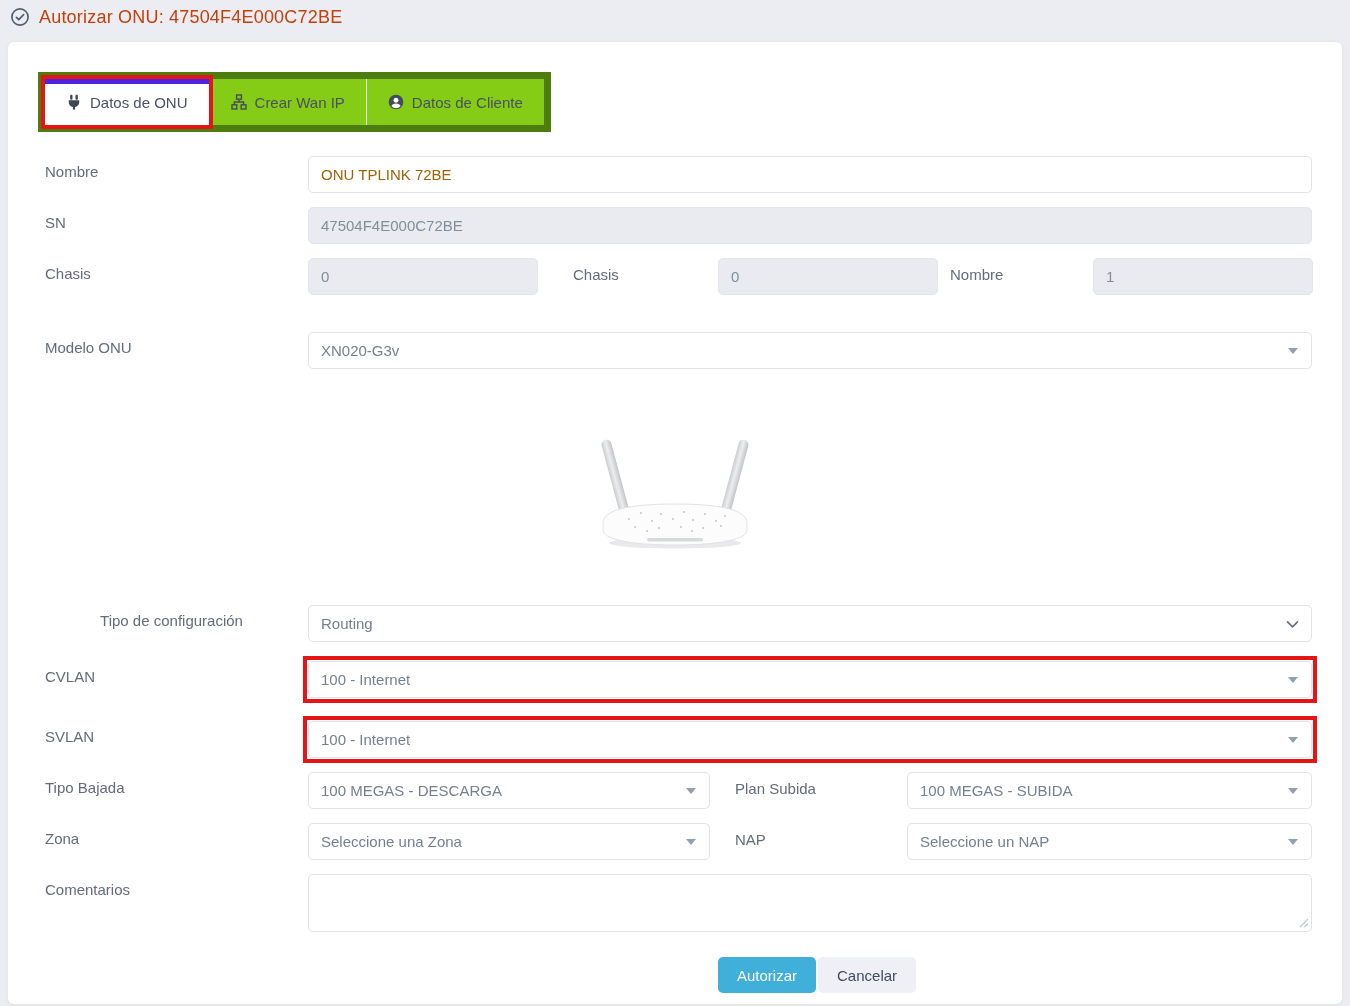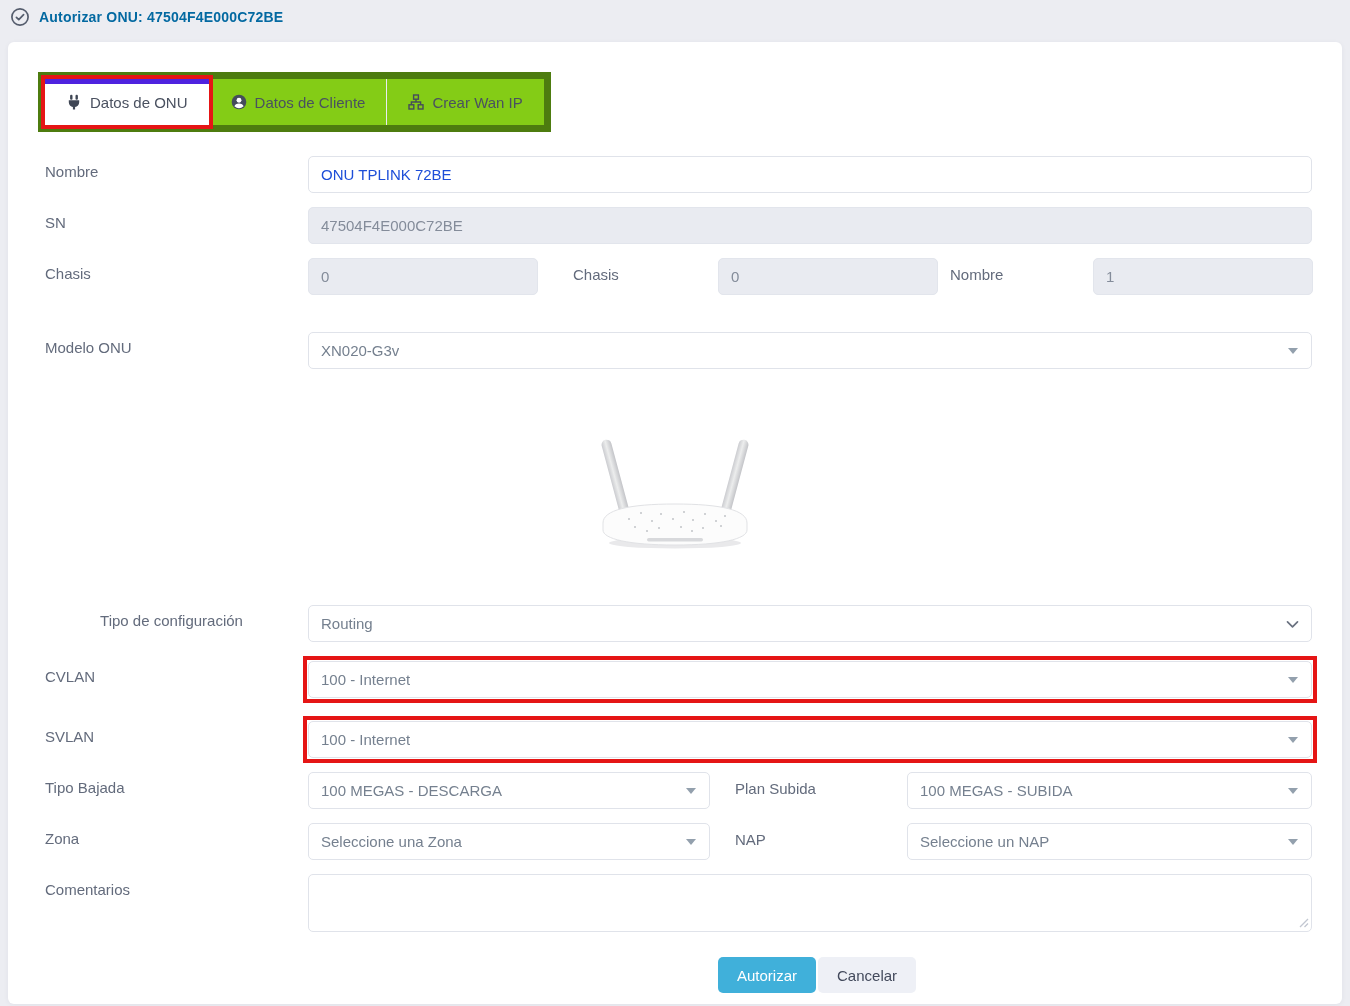--- a/index.html
+++ b/index.html
@@ -5,21 +5,21 @@
   * { box-sizing: border-box; }
   html,body { margin:0; padding:0; }
   body {
     width:1350px; height:1006px; overflow:hidden;
     background:#ecedf2;
     font-family:"Liberation Sans", sans-serif;
     -webkit-font-smoothing:antialiased;
   }
   .topbar { height:34px; display:flex; align-items:center; gap:9px; padding-left:10px; }
   .topbar .ticon { display:flex; }
-  .topbar h1 { margin:0; font-size:14px; font-weight:700; color:#0369a1; letter-spacing:.2px; }
+  .topbar h1 { margin:0; font-size:18px; font-weight:400; color:#c2410c; letter-spacing:.2px; }
 
   .card {
     position:absolute; left:8px; right:8px; top:42px; bottom:2px;
     background:#ffffff; border-radius:6px;
     padding:30px 30px 0 30px;
     box-shadow:0 1px 5px rgba(50,58,80,.06);
   }
 
   
   .tabs-row { margin-bottom:24px; }
@@ -35,21 +35,21 @@
 
   .red-ring { position:absolute; inset:-4px; border:4px solid #e51515; pointer-events:none; z-index:6; }
 
   
   .form-row { display:flex; margin-bottom:14px; }
   .flabel { width:270px; padding:7px 10px 0 7px; font-size:15px; color:#636b7c; flex:none; }
   .fields { flex:1; min-width:0; }
 
   .inp {
     width:100%; height:37px; border:1px solid #e0e3ea; border-radius:5px;
-    padding:0 12px; font-size:15px; color:#1d4ed8; background:#fff;
+    padding:0 12px; font-size:15px; color:#a16207; background:#fff;
     font-family:inherit; outline:none;
   }
   .inp:disabled { background:#e9ebf1; color:#848c9a; border-color:#e2e5ec; }
 
   .sel {
     position:relative; height:37px; border:1px solid #e0e3ea; border-radius:5px;
     background:#fff; display:flex; align-items:center;
     padding:0 44px 0 12px; font-size:15px; color:#75808f; cursor:pointer;
   }
   .sel .sel-text { overflow:hidden; white-space:nowrap; text-overflow:ellipsis; }
@@ -123,38 +123,38 @@
           <svg width="16" height="16" viewBox="0 0 16 16" fill="#3f4654">
             <rect x="4.1" y="0.8" width="2.4" height="5" rx="1.1"></rect>
             <rect x="9.5" y="0.8" width="2.4" height="5" rx="1.1"></rect>
             <path d="M2.8 6.2 h10.4 v2.1 c0 2.4 -1.8 4.4 -4.1 4.8 V15.4 h-2.2 v-2.3 C4.6 12.7 2.8 10.7 2.8 8.3 Z"></path>
           </svg>
         </span>
         <span>Datos de ONU</span>
       </div>
       <div class="tab">
         <span class="ticn">
-          <svg width="16" height="16" viewBox="0 0 16 16">
-            <circle cx="8" cy="8" r="7.3" fill="#454c5b"></circle>
-            <circle cx="8" cy="6.2" r="2.45" fill="#ffffff"></circle>
-            <path d="M8 9.6 c-2.5 0 -4.1 1.2 -4.6 2.7 a7.3 7.3 0 0 0 9.2 0 C12.1 10.8 10.5 9.6 8 9.6 Z" fill="#ffffff"></path>
-          </svg>
-        </span>
-        <span>Datos de Cliente</span>
-      </div>
-      <div class="tab">
-        <span class="ticn">
           <svg width="16" height="16" viewBox="0 0 16 16" fill="none" stroke="#454c5b" stroke-width="1.4">
             <rect x="5.6" y="1" width="4.8" height="4.2"></rect>
             <rect x="1" y="10.8" width="4.8" height="4.2"></rect>
             <rect x="10.2" y="10.8" width="4.8" height="4.2"></rect>
             <path d="M8 5.2 V8 M3.4 10.8 V8 H12.6 V10.8"></path>
           </svg>
         </span>
         <span>Crear Wan IP</span>
+      </div>
+      <div class="tab">
+        <span class="ticn">
+          <svg width="16" height="16" viewBox="0 0 16 16">
+            <circle cx="8" cy="8" r="7.3" fill="#454c5b"></circle>
+            <circle cx="8" cy="6.2" r="2.45" fill="#ffffff"></circle>
+            <path d="M8 9.6 c-2.5 0 -4.1 1.2 -4.6 2.7 a7.3 7.3 0 0 0 9.2 0 C12.1 10.8 10.5 9.6 8 9.6 Z" fill="#ffffff"></path>
+          </svg>
+        </span>
+        <span>Datos de Cliente</span>
       </div>
     </div>
   </div>
 
   <div class="form-row">
     <div class="flabel">Nombre</div>
     <div class="fields">
       <input class="inp" type="text" value="ONU TPLINK 72BE" style="">
     </div>
   </div>

